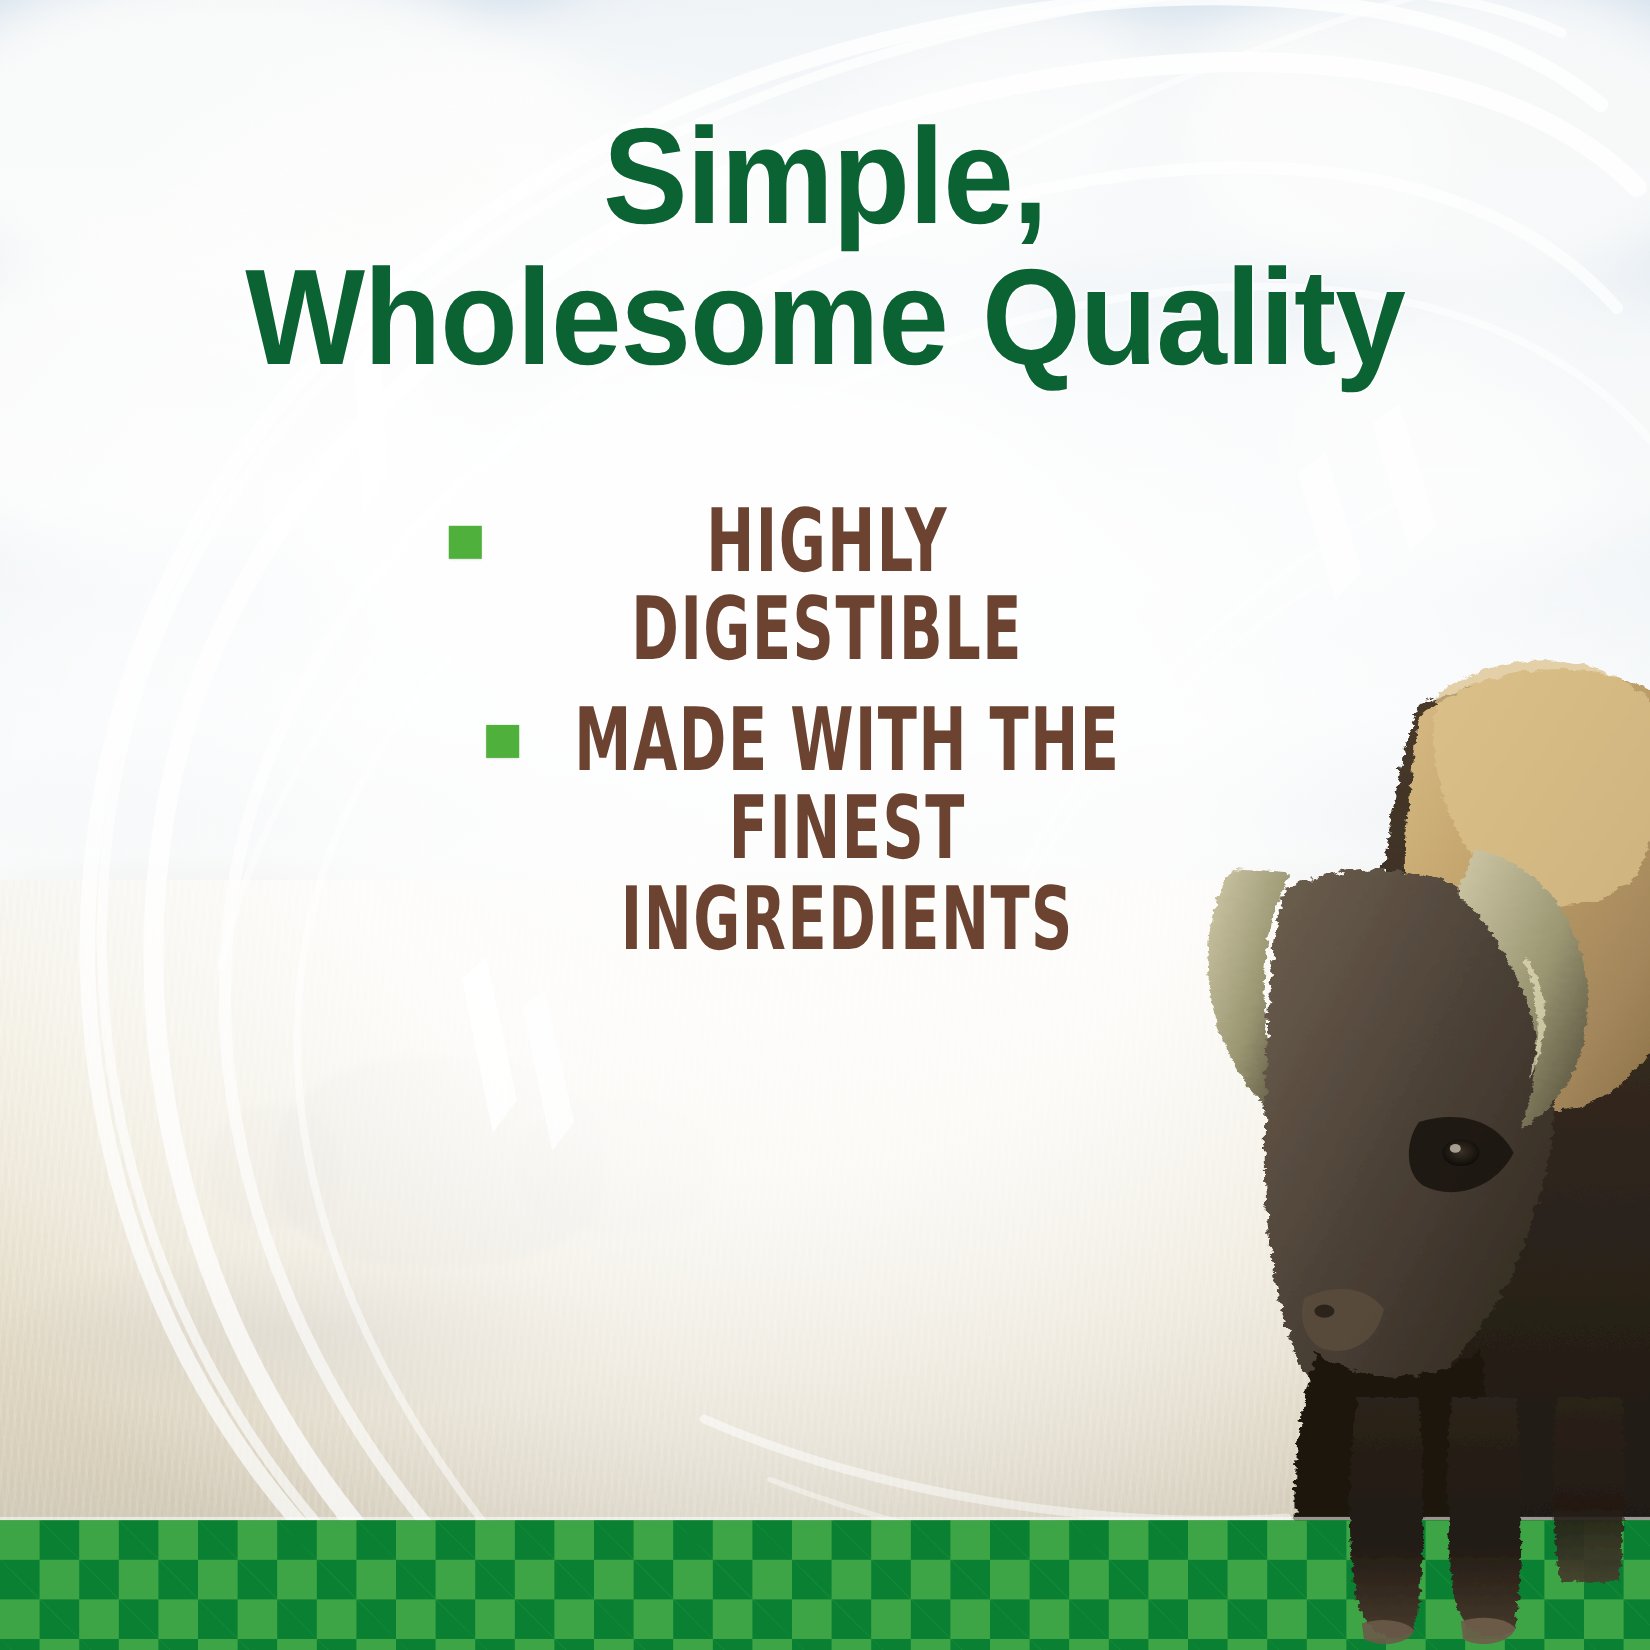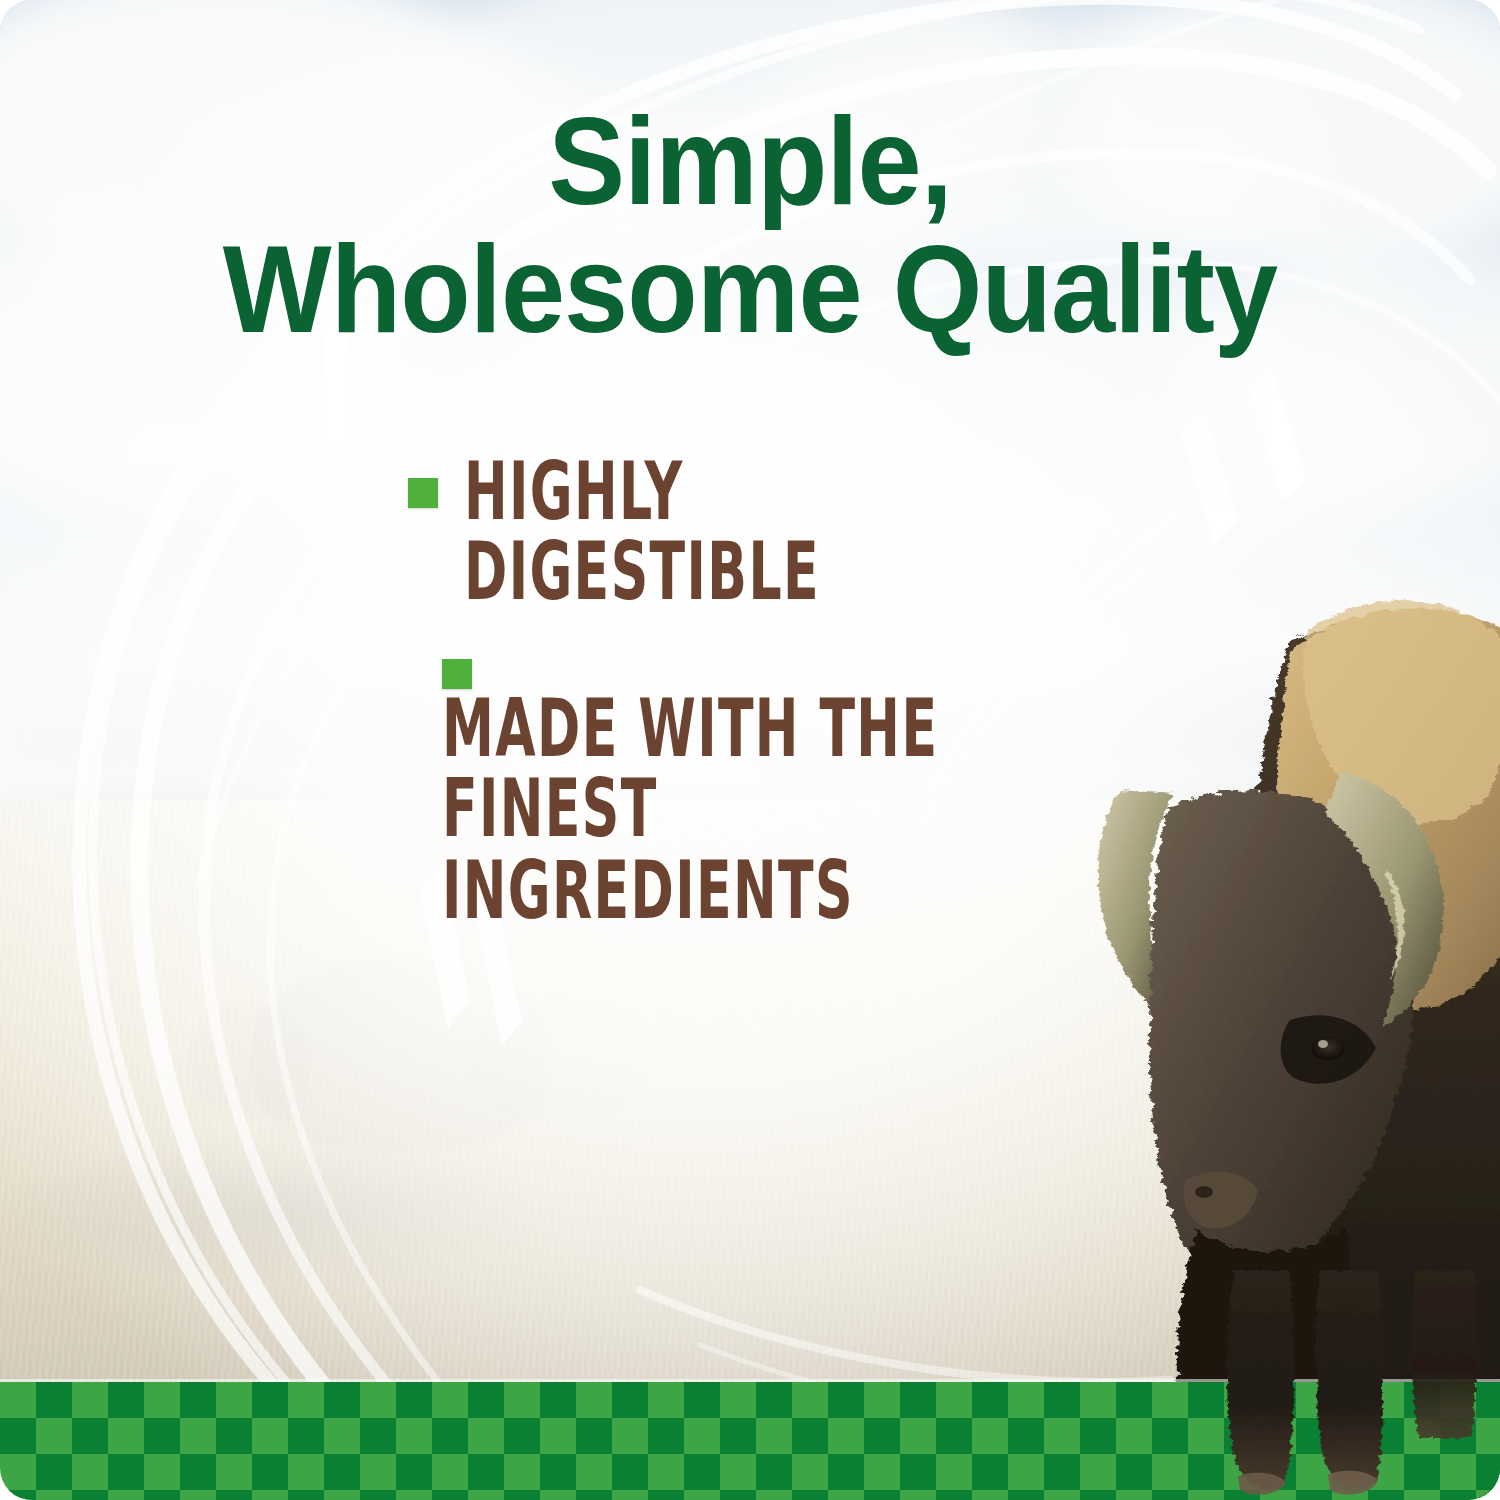--- a/index.html
+++ b/index.html
@@ -3,21 +3,20 @@
 <meta charset="utf-8">
 <style>
   * { margin:0; padding:0; box-sizing:border-box; }
   html,body { width:1500px; height:1500px; overflow:hidden; background:#fff; }
 
   .banner{
     position:relative;
     width:1500px; height:1500px;
     overflow:hidden;
     font-family:"Liberation Sans", sans-serif;
-    border-radius:32px;
   }
 
   
   .photo{ position:absolute; inset:0; }
 
   .sky{
     position:absolute; left:0; top:0; width:1500px; height:880px;
     background:
       linear-gradient(180deg,#8fb0cf 0%, #a8c2d8 22%, #c3d4e2 45%, #dfe7ec 70%, #f0f2f1 100%);
   }
@@ -105,24 +104,25 @@
     white-space:pre-line;
   }
 
   .bullets{
     position:absolute; left:330px; top:452px; width:760px;
   }
   .bullet{
     display:flex;
     align-items:flex-start;
     margin-bottom:52px;
+    text-align:center;
   }
   .bullet:last-child{ margin-bottom:0; }
   .b1{ padding-left:78px; }
-  .b2{ padding-left:112px;flex-direction:column; }
+  .b2{ padding-left:112px; }
   .b3{ padding-left:136px; }
 
   .sq{
     flex:0 0 auto;
     width:30px; height:30px;
     background:#4fb03b;
     margin-top:26px;
     margin-right:26px;
     box-shadow:0 1px 2px rgba(0,0,0,.18);
   }

